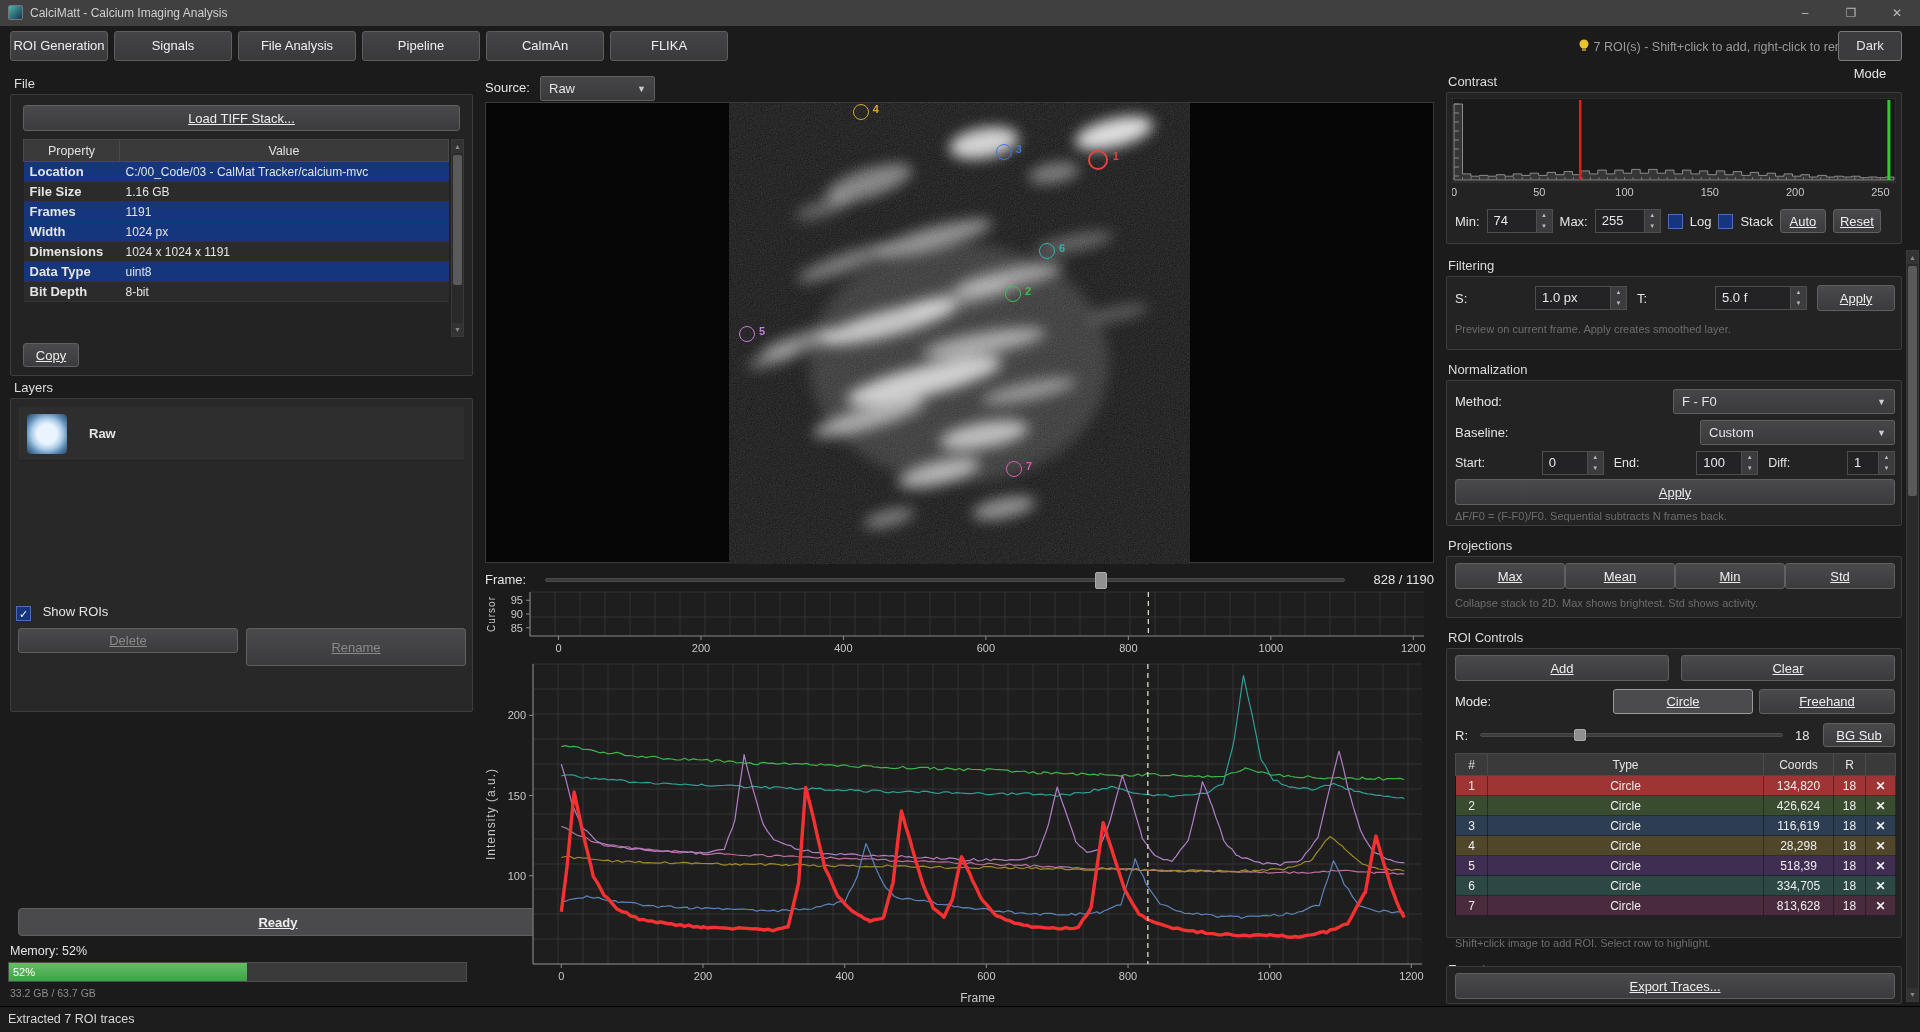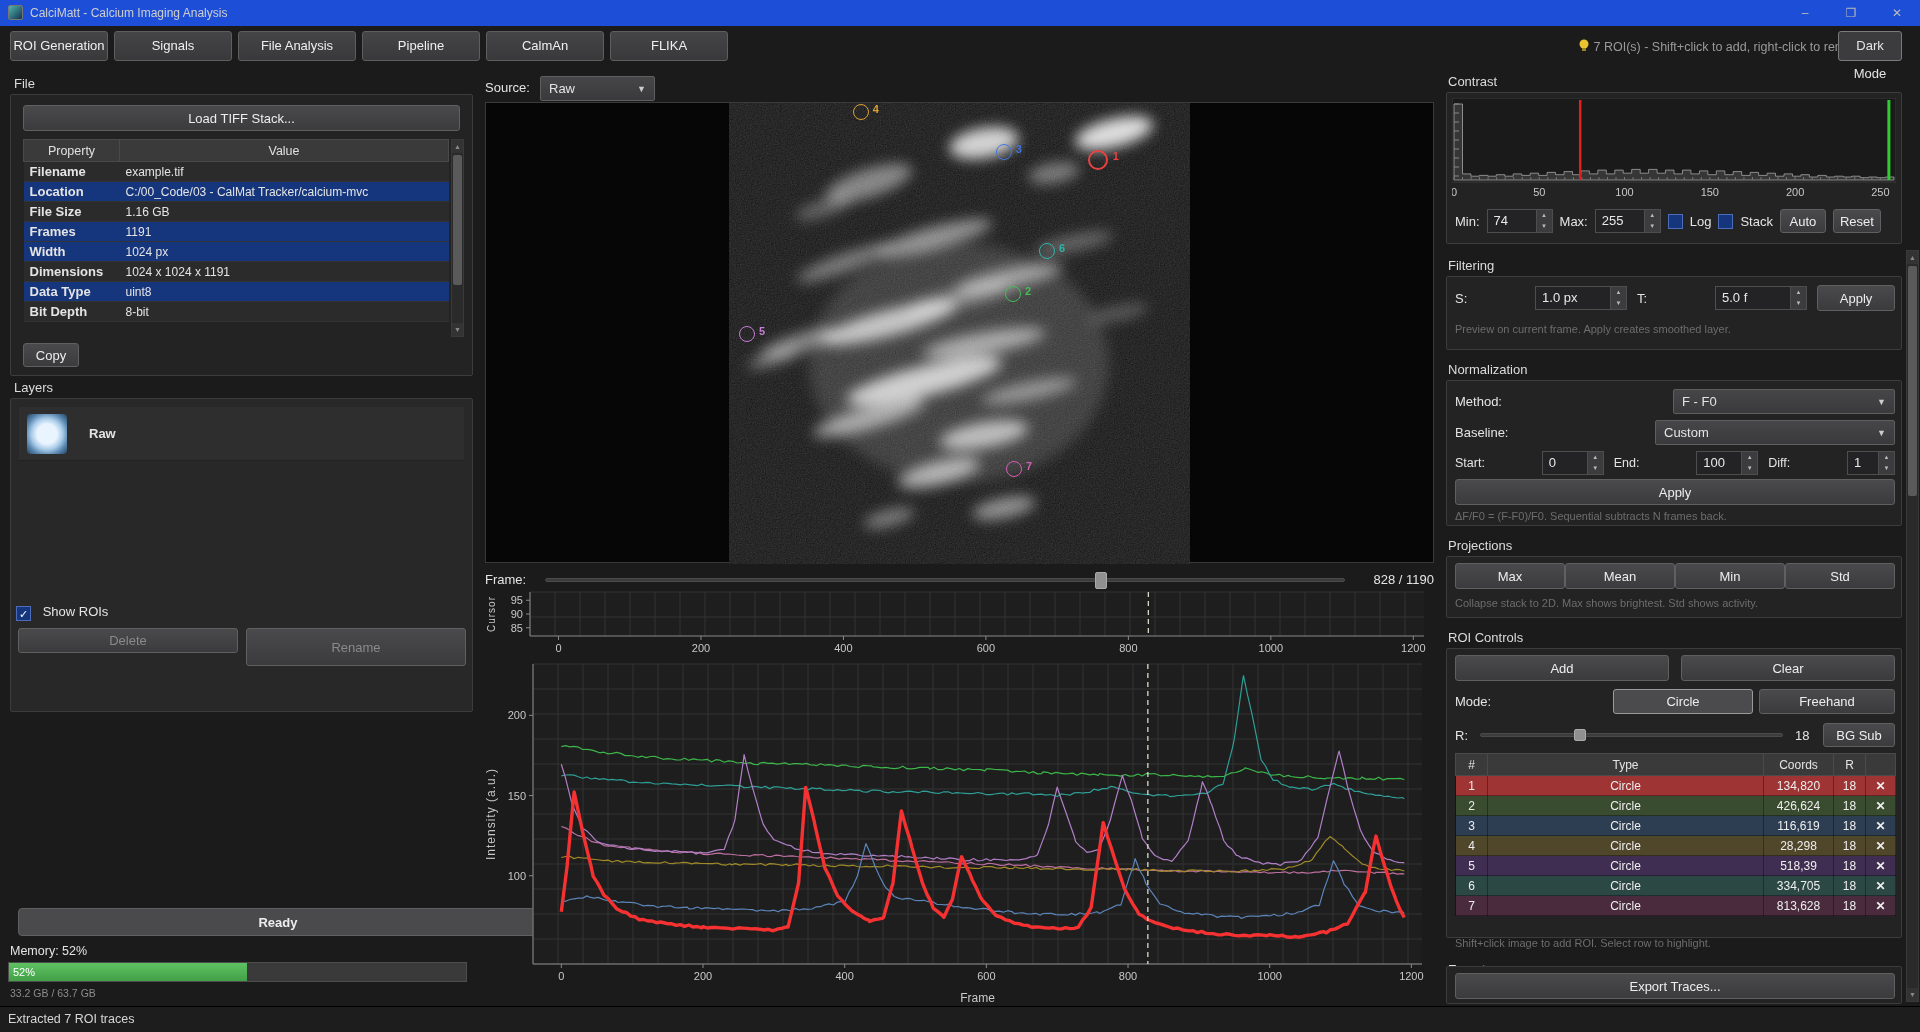--- a/index.html
+++ b/index.html
@@ -1,35 +1,35 @@
 <!DOCTYPE html>
 <html><head>
 <meta charset="utf-8">
 <style>
   * { margin:0; padding:0; box-sizing:border-box; }
   html,body { width:1920px; height:1032px; background:#1b1b1b; overflow:hidden;
     font-family:"Liberation Sans", sans-serif; color:#e4e4e4; font-size:13px; }
   
-  #titlebar { position:absolute; left:0; top:0; width:1920px; height:26px; background:#1d4ed8; }
+  #titlebar { position:absolute; left:0; top:0; width:1920px; height:26px; background:#404040; }
   #app-icon { position:absolute; left:8px; top:5px; width:15px; height:15px; border-radius:2px;
     background:linear-gradient(135deg,#4db6ac,#16324f); border:1px solid #777; }
   #title-text { position:absolute; left:30px; top:6px; font-size:12px; color:#cfcfcf; }
   .winbtn { position:absolute; top:0; width:46px; height:26px; text-align:center; line-height:26px;
     color:#bbb; font-size:12px; }
   
   .toolbtn { position:absolute; top:31px; height:30px; background:linear-gradient(#454547,#39393b);
     border:1px solid #5e5e5e; border-radius:3px; color:#efefef; text-align:center; line-height:28px; }
   #dark-mode { position:absolute; top:31px; left:1838px; width:64px; height:30px; background:#3c3c3e;
     border:1px solid #7a7a7a; border-radius:3px; text-align:center; line-height:28px; }
   #roi-hint { position:absolute; top:39px; left:1578px; color:#9a9a9a; font-size:12.5px; }
   
   .section-label { position:absolute; color:#dcdcdc; font-size:13px; }
   .groupbox { position:absolute; border:1px solid #3c3c3c; border-radius:2px; background:#232323; }
   .btn { background:linear-gradient(#4a4a4c,#3b3b3d); border:1px solid #606060; border-radius:3px;
-    color:#ededed; text-align:left; font-size:13px; display:flex; align-items:center; justify-content:center; }
+    color:#ededed; text-align:left; font-size:13px; display:flex; align-items:center; justify-content:center;text-decoration:underline; }
   .btn.dim { color:#8a8a8a; }
   .hint { color:#6d6d6d; font-size:11px; }
   .spin { background:#232325; border:1px solid #4e4e4e; display:flex; height:24px; }
   .spin .val { flex:1; padding:3px 6px; font-size:13px; color:#e8e8e8; }
   .spin .arrows { width:16px; display:flex; flex-direction:column; border-left:1px solid #4e4e4e; }
   .spin .arrows div { flex:1; background:#3c3c3e; font-size:6px; color:#bbb; text-align:center; line-height:10px; }
   .dropdown { background:linear-gradient(#464648,#3a3a3c); border:1px solid #5e5e5e; border-radius:2px;
     display:flex; align-items:center; height:25px; padding:0 8px; }
   .dropdown .dd-val { flex:1; font-size:13px; }
   .dropdown .dd-ar { font-size:9px; color:#ccc; }
@@ -108,24 +108,20 @@
   <div class="btn" style="position:absolute;left:12px;top:10px;width:437px;height:26px">Load TIFF Stack...</div>
   <div style="position:absolute;left:12px;top:44px;width:426px;height:198px;overflow:hidden">
     <table id="file-table">
       <thead>
           <tr>
         <th style="width:96px">Property</th>
         <th>Value</th>
       </tr>
         </thead>
       <tbody id="file-table-body">
-          <tr class="norm">
-            <td class="prop">Filename</td>
-                  <td>example.tif</td>
-          </tr>
           <tr class="alt">
             <td class="prop">Location</td>
                   <td>C:/00_Code/03 - CalMat Tracker/calcium-mvc</td>
           </tr>
           <tr class="norm">
             <td class="prop">File Size</td>
                   <td>1.16 GB</td>
           </tr>
           <tr class="alt">
             <td class="prop">Frames</td>
@@ -541,21 +537,21 @@
     <span>Method:</span>
     <div style="flex:1"></div>
     <div class="dropdown" style="width:222px">
       <span class="dd-val">F - F0</span>
         <span class="dd-ar">▼</span>
     </div>
   </div>
   <div style="position:absolute;left:8px;top:39px;width:440px;display:flex;align-items:center">
     <span>Baseline:</span>
     <div style="flex:1"></div>
-    <div class="dropdown" style="width:240px">
+    <div class="dropdown" style="width:195px">
       <span class="dd-val">Custom</span>
         <span class="dd-ar">▼</span>
     </div>
   </div>
   <div style="position:absolute;left:8px;top:70px;width:440px;display:flex;align-items:center;font-size:12.5px">
     <span>Start:</span>
       <div style="flex:1"></div>
     <div class="spin" style="width:62px">
         <span class="val">0</span>
         <span class="arrows">

